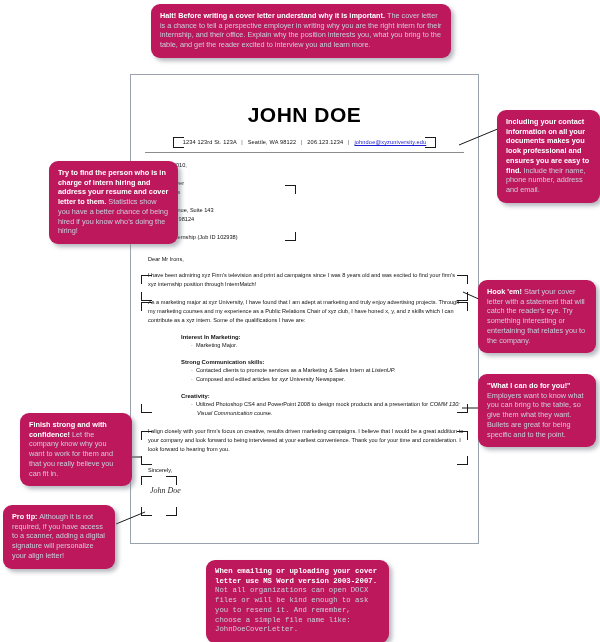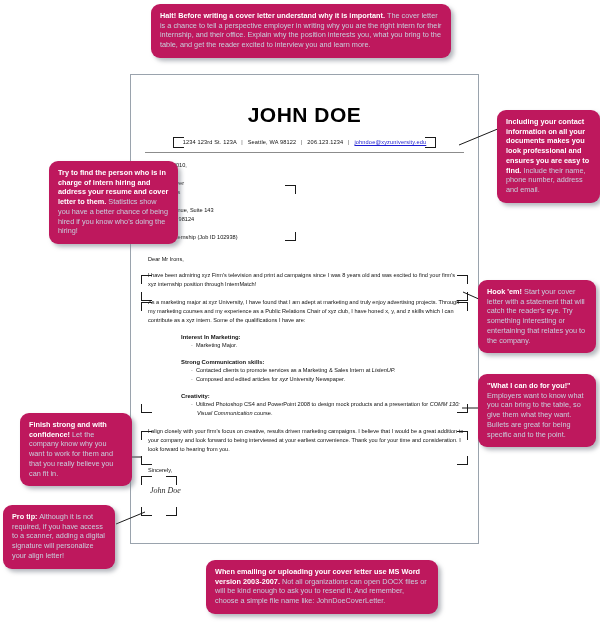--- a/index.html
+++ b/index.html
@@ -91,21 +91,21 @@
   .callout b{color:#ffffff;font-weight:bold;}
   .callout .txt{display:block;}
 
   #callout-top       {left:151px; top:4px;   width:300px;}
   #callout-contact   {left:497px; top:110px; width:103px;}
   #callout-recipient {left:3px;   top:161px; width:129px;margin-left:46px;}
   #callout-hook      {left:478px; top:280px; width:118px;}
   #callout-whatido   {left:478px; top:374px; width:118px;}
   #callout-finish    {left:20px;   top:401px; width:112px;margin-top:12px;}
   #callout-protip    {left:3px;   top:505px; width:112px;}
-  #callout-bottom    {left:206px; top:560px; width:232px;}
+  #callout-bottom    {left:206px; top:560px; width:183px;font-family:Liberation Mono, monospace;}
 
   
   #connectors{position:absolute;left:0;top:0;width:600px;height:642px;z-index:4;}
 </style>
 </head>
 <body>
 
 <svg id="connectors" viewBox="0 0 600 642">
   <line x1="459" y1="145" x2="500" y2="128" stroke="#1a1a1a" stroke-width="1"></line>
   <line x1="116" y1="195" x2="143" y2="195" stroke="#1a1a1a" stroke-width="1"></line>

